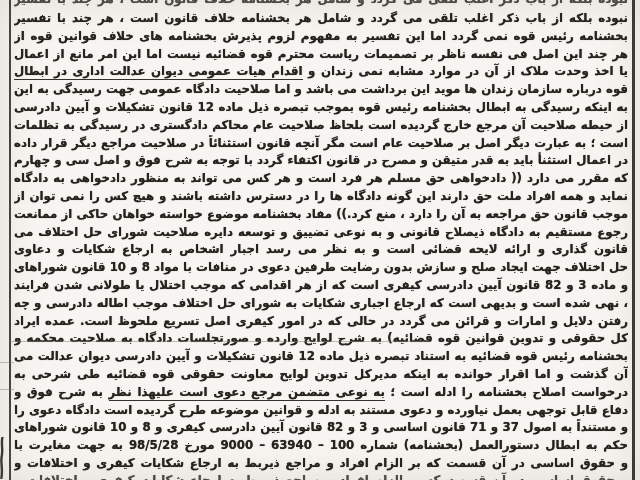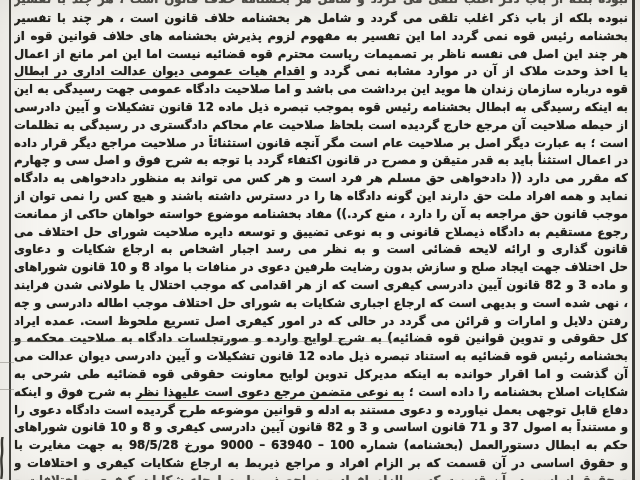--- a/index.html
+++ b/index.html
@@ -49,39 +49,39 @@
     <div class="inner">نبوده بلکه از باب ذکر اغلب تلقی می گردد و شامل هر بخشنامه خلاف قانون است ، هر چند با تفسیر شورای نگهبان شامل</div>
   </div>
 
   <div id="border-left" class="vborder"></div>
   <div id="border-right" class="vborder"></div>
 
   <div id="text-col">
       <div class="line">نبوده بلکه از باب ذکر اغلب تلقی می گردد و شامل هر بخشنامه خلاف قانون است ، هر چند با تفسیر شورای نگهبان شامل</div>
       <div class="line">بخشنامه رئیس قوه نمی گردد اما این تفسیر به مفهوم لزوم پذیرش بخشنامه های خلاف قوانین قوه از سوی قضات نیست و</div>
       <div class="line">هر چند این اصل فی نفسه ناظر بر تصمیمات ریاست محترم قوه قضائیه نیست اما این امر مانع از اعمال اصول کلی دیگر</div>
-      <div class="line"><span>یا اخذ وحدت ملاک از آن در موارد مشابه نمی گردد و </span><span class="u-seg">اقدام هیات عمومی دیوان عدالت اداری در ابطال بخشنامه رئیس</span><span></span></div>
+      <div class="line"><span>یا اخذ وحدت ملاک از آن در موارد مشابه نمی زندان و </span><span class="u-seg">اقدام هیات عمومی دیوان عدالت اداری در ابطال بخشنامه رئیس</span><span></span></div>
       <div class="line">قوه درباره سازمان زندان ها موید این برداشت می باشد و اما صلاحیت دادگاه عمومی جهت رسیدگی به این دعوی با توجه</div>
       <div class="line">به اینکه رسیدگی به ابطال بخشنامه رئیس قوه بموجب تبصره ذیل ماده 12 قانون تشکیلات و آیین دادرسی دیوان عدالت</div>
       <div class="line">از حیطه صلاحیت آن مرجع خارج گردیده است بلحاظ صلاحیت عام محاکم دادگستری در رسیدگی به تظلمات آحاد مردم</div>
       <div class="line">است ؛ به عبارت دیگر اصل بر صلاحیت عام است مگر آنچه قانون استثنائاً در صلاحیت مراجع دیگر قرار داده باشد و</div>
       <div class="line">در اعمال استثنأ باید به قدر متیقن و مصرح در قانون اکتفاء گردد با توجه به شرح فوق و اصل سی و چهارم قانون اساسی</div>
       <div class="line">که مقرر می دارد (( دادخواهی حق مسلم هر فرد است و هر کس می تواند به منظور دادخواهی به دادگاه های صالح رجوع</div>
       <div class="line">نماید و همه افراد ملت حق دارند این گونه دادگاه ها را در دسترس داشته باشند و هیچ کس را نمی توان از دادگاهی که به</div>
       <div class="line">موجب قانون حق مراجعه به آن را دارد ، منع کرد.)) مفاد بخشنامه موضوع خواسته خواهان حاکی از ممانعت افراد از</div>
       <div class="line">رجوع مستقیم به دادگاه ذیصلاح قانونی و به نوعی تضییق و توسعه دایره صلاحیت شورای حل اختلاف می باشد که مستلزم</div>
       <div class="line">قانون گذاری و ارائه لایحه قضائی است و به نظر می رسد اجبار اشخاص به ارجاع شکایات و دعاوی خانوادگی به شورای</div>
       <div class="line">حل اختلاف جهت ایجاد صلح و سازش بدون رضایت طرفین دعوی در منافات با مواد 8 و 10 قانون شوراهای حل اختلاف</div>
       <div class="line">و ماده 3 و 82 قانون آیین دادرسی کیفری است که از هر اقدامی که موجب اختلال یا طولانی شدن فرایند دادرسی گردد</div>
       <div class="line">، نهی شده است و بدیهی است که ارجاع اجباری شکایات به شورای حل اختلاف موجب اطاله دادرسی و چه بسا از میان</div>
       <div class="line">رفتن دلایل و امارات و قرائن می گردد در حالی که در امور کیفری اصل تسریع ملحوظ است. عمده ایراد خوانده(اداره</div>
       <div class="line">کل حقوقی و تدوین قوانین قوه قضائیه) به شرح لوایح وارده و صورتجلسات دادگاه به صلاحیت محکمه و ابطال ناپذیری</div>
       <div class="line">بخشنامه رئیس قوه قضائیه به استناد تبصره ذیل ماده 12 قانون تشکیلات و آیین دادرسی دیوان عدالت می باشد که شرح</div>
       <div class="line">آن گذشت و اما اقرار خوانده به اینکه مدیرکل تدوین لوایح معاونت حقوقی قوه قضائیه طی شرحی به معاونت امور مجلس</div>
-      <div class="line"><span>شکایات اصلاح بخشنامه را داده است ؛ </span><span class="u-seg">به نوعی متضمن مرجع دعوی است علیهذا نظر</span><span> به شرح فوق و اینکه خوانده</span></div>
+      <div class="line"><span>درخواست اصلاح بخشنامه را ادله است ؛ </span><span class="u-seg">به نوعی متضمن مرجع دعوی است علیهذا نظر</span><span> به شرح فوق و اینکه خوانده</span></div>
       <div class="line">دفاع قابل توجهی بعمل نیاورده و دعوی مستند به ادله و قوانین موضوعه طرح گردیده است دادگاه دعوی را وارد تشخیص</div>
       <div class="line">و مستنداً به اصول 37 و 71 قانون اساسی و 3 و 82 قانون آیین دادرسی کیفری و 8 و 10 قانون شوراهای حل اختلاف</div>
       <div class="line">حکم به ابطال دستورالعمل (بخشنامه) شماره 100 – 63940 – 9000 مورخ 98/5/28 به جهت مغایرت با قوانین عادی</div>
       <div class="line">و حقوق اساسی در آن قسمت که بر الزام افراد و مراجع ذیربط به ارجاع شکایات کیفری و اختلافات و دعاوی خانوادگی و</div>
     </div>
 
   <div id="clip-bottom" class="clip-strip">
     <div class="inner">و حقوق اساسی در آن قسمت که بر الزام افراد و مراجع ذیربط به ارجاع شکایات کیفری و اختلافات و دعاوی خانوادگی و</div>
   </div>
 

